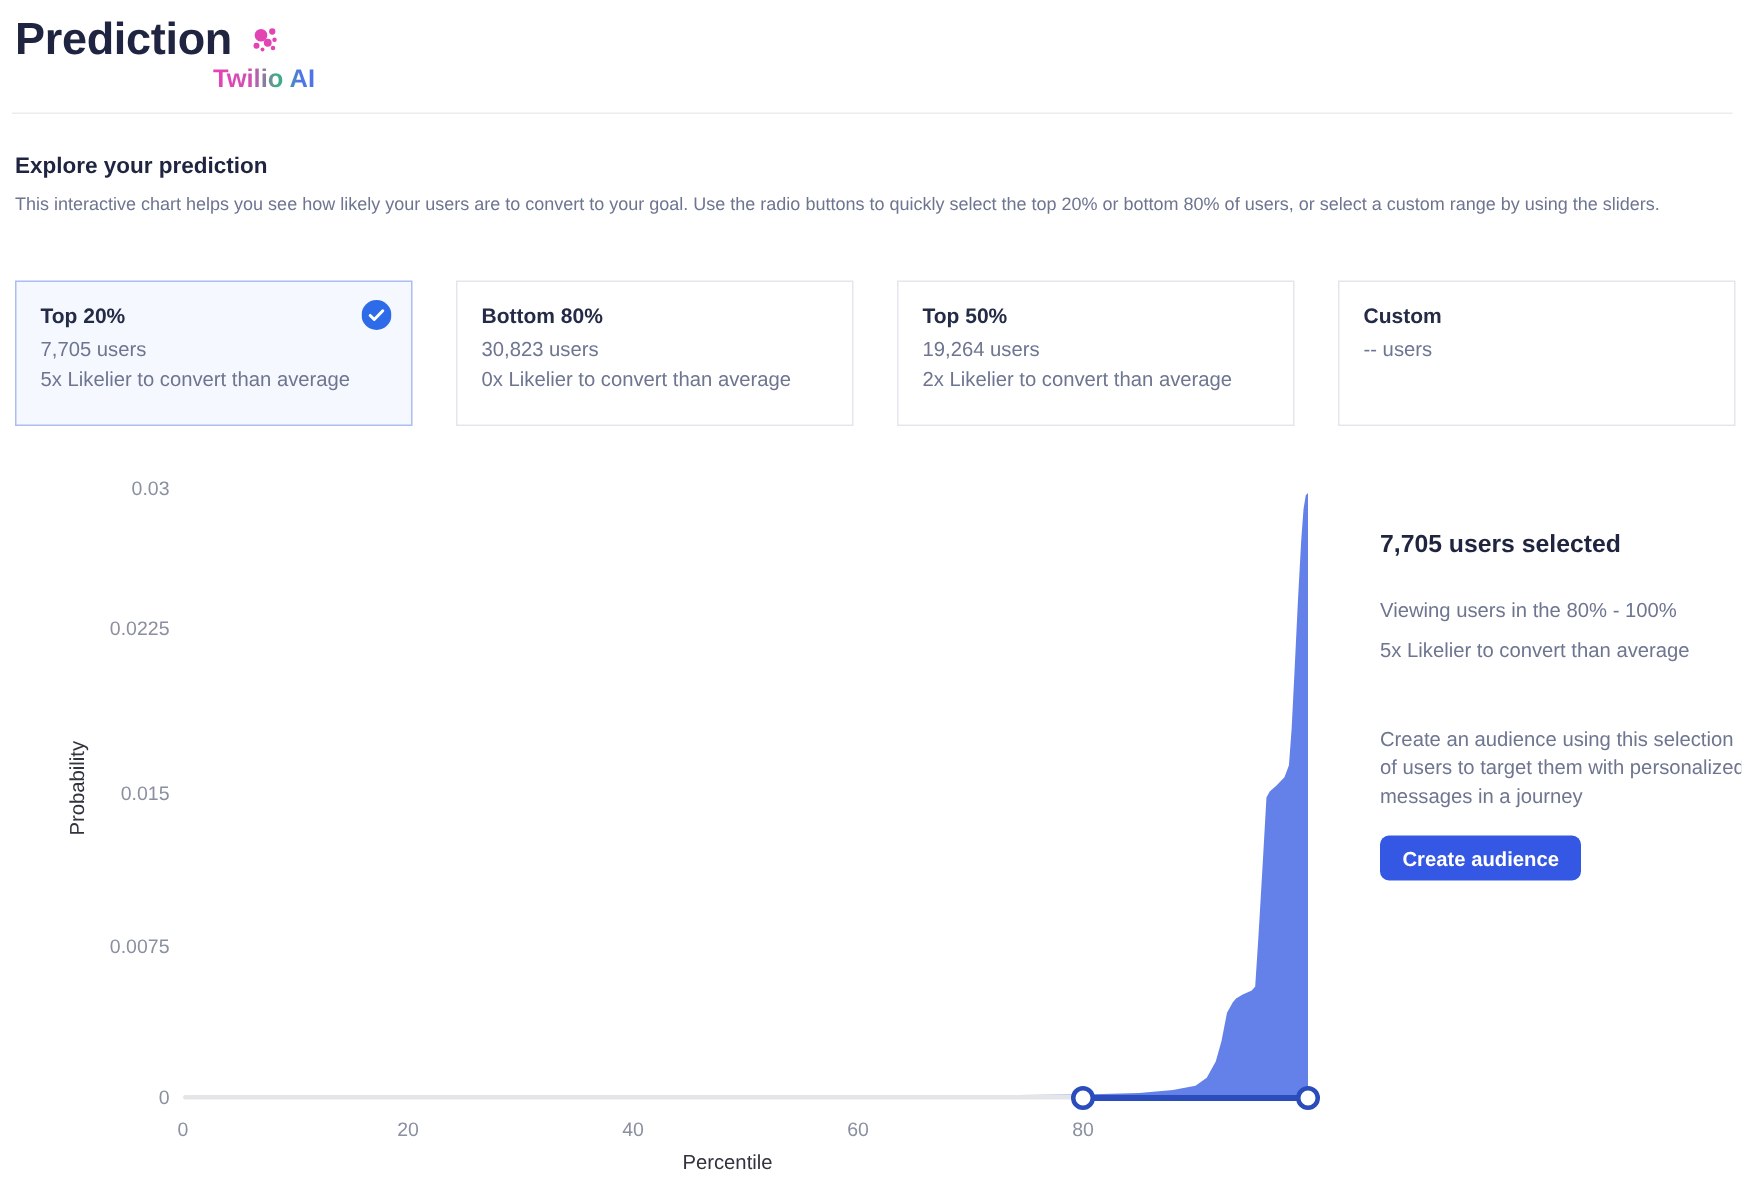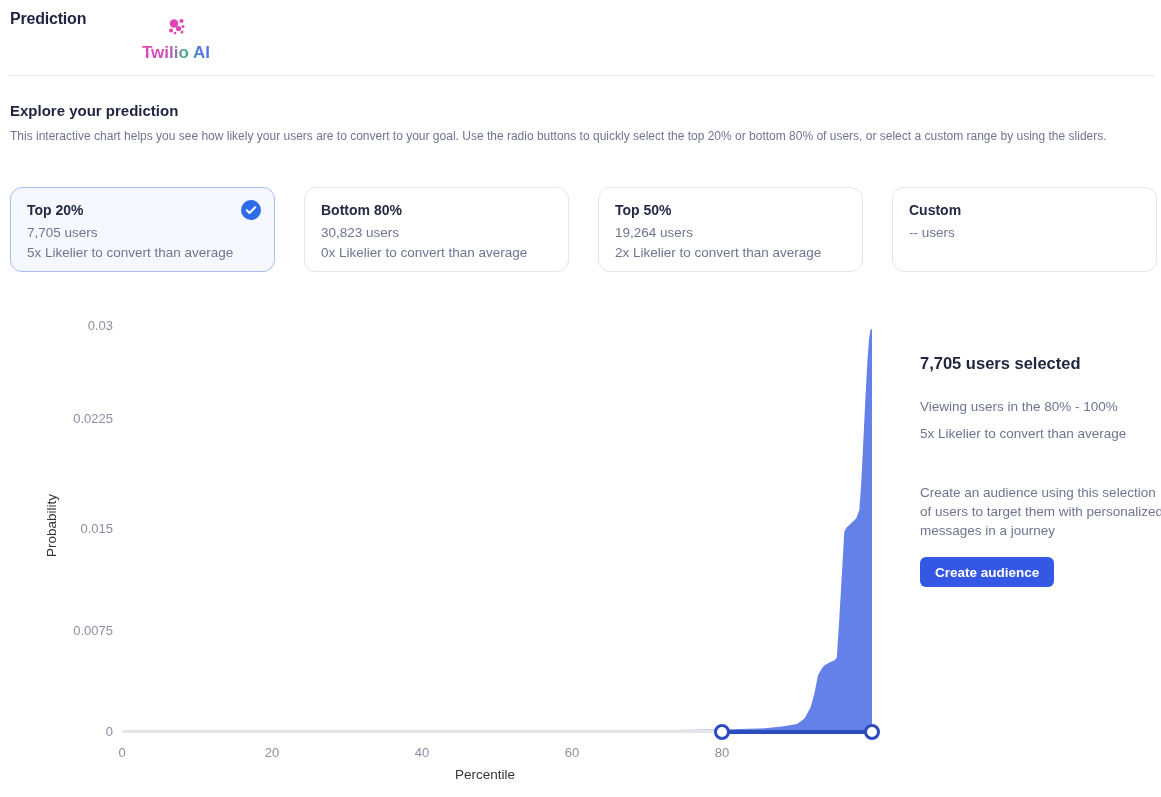--- a/index.html
+++ b/index.html
@@ -1,33 +1,33 @@
 <!DOCTYPE html>
 <html><head>
 <meta charset="utf-8">
 <style>
   html,body{margin:0;padding:0;background:#fff;}
   body{font-family:"Liberation Sans","DejaVu Sans",sans-serif;color:#1f2440;}
   .page{position:relative;width:1161px;height:797px;background:#fff;overflow:hidden;}
 
   
-  .page-title{position:absolute;left:10px;top:10px;font-size:16px;font-weight:700;color:#1f2440;letter-spacing:-0.2px;}
+  .page-title{position:absolute;left:10px;top:10px;font-size:30px;font-weight:700;color:#1f2440;letter-spacing:-0.2px;}
   .ai-badge{position:absolute;left:142px;top:16px;display:flex;align-items:center;gap:6px;flex-direction:column;}
   .ai-badge .ai-text{font-size:17px;font-weight:700;
     background:linear-gradient(90deg,#e643b4 0%,#d04fb5 38%,#3fae85 64%,#4f74e8 86%,#4f74e8 100%);
     -webkit-background-clip:text;background-clip:text;color:transparent;}
   .divider{position:absolute;left:8px;top:75px;width:1147px;height:1px;background:#ececef;}
 
   
   .explore-heading{position:absolute;left:10px;top:102px;font-size:15px;font-weight:700;color:#1f2440;}
   .explore-desc{position:absolute;left:10px;top:127px;width:1147px;font-size:12px;line-height:19px;color:#6e7590;}
 
   
   .cards{position:absolute;left:10px;top:187px;width:1147px;display:flex;gap:29px;}
-  .card{flex:1;box-sizing:border-box;height:85px;border:1px solid #e3e6ec;border-radius:12px;
+  .card{flex:1;box-sizing:border-box;height:97px;border:1px solid #e3e6ec;border-radius:0;
         background:#fff;padding:14px 16px;position:relative;cursor:pointer;}
   .card.selected{background:#f6f8ff;border-color:#abbdf2;}
   .card .card-title{font-size:14px;font-weight:700;color:#242b46;margin:0 0 7px 0;}
   .card .card-line{font-size:13.5px;color:#6e7590;margin:0 0 5px 0;}
   .check{position:absolute;right:13px;top:12px;width:20px;height:20px;}
 
   
   .y-axis-title{position:absolute;left:20px;top:518px;font-size:13.5px;color:#31343d;transform:rotate(-90deg);}
   .ytick{position:absolute;left:0;width:113px;text-align:right;font-size:13px;color:#8b90a0;}
   .xtick{position:absolute;top:745px;transform:translateX(-50%);font-size:13px;color:#8b90a0;}

